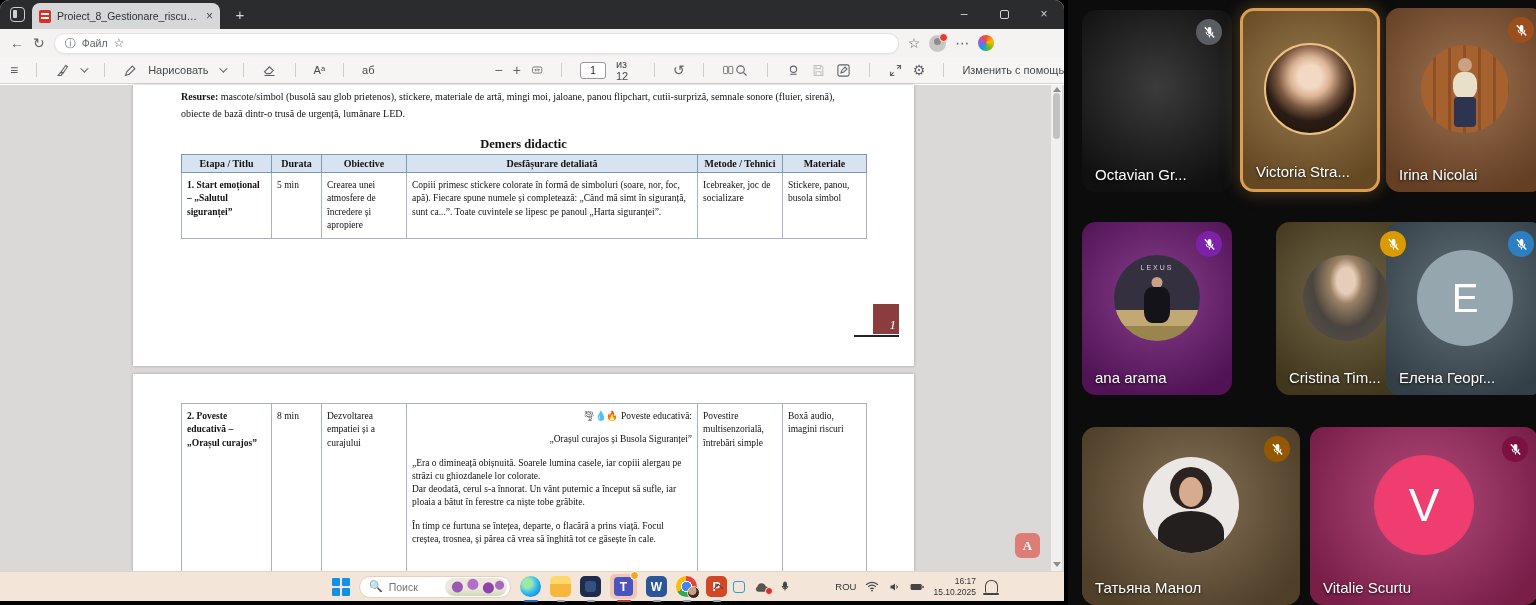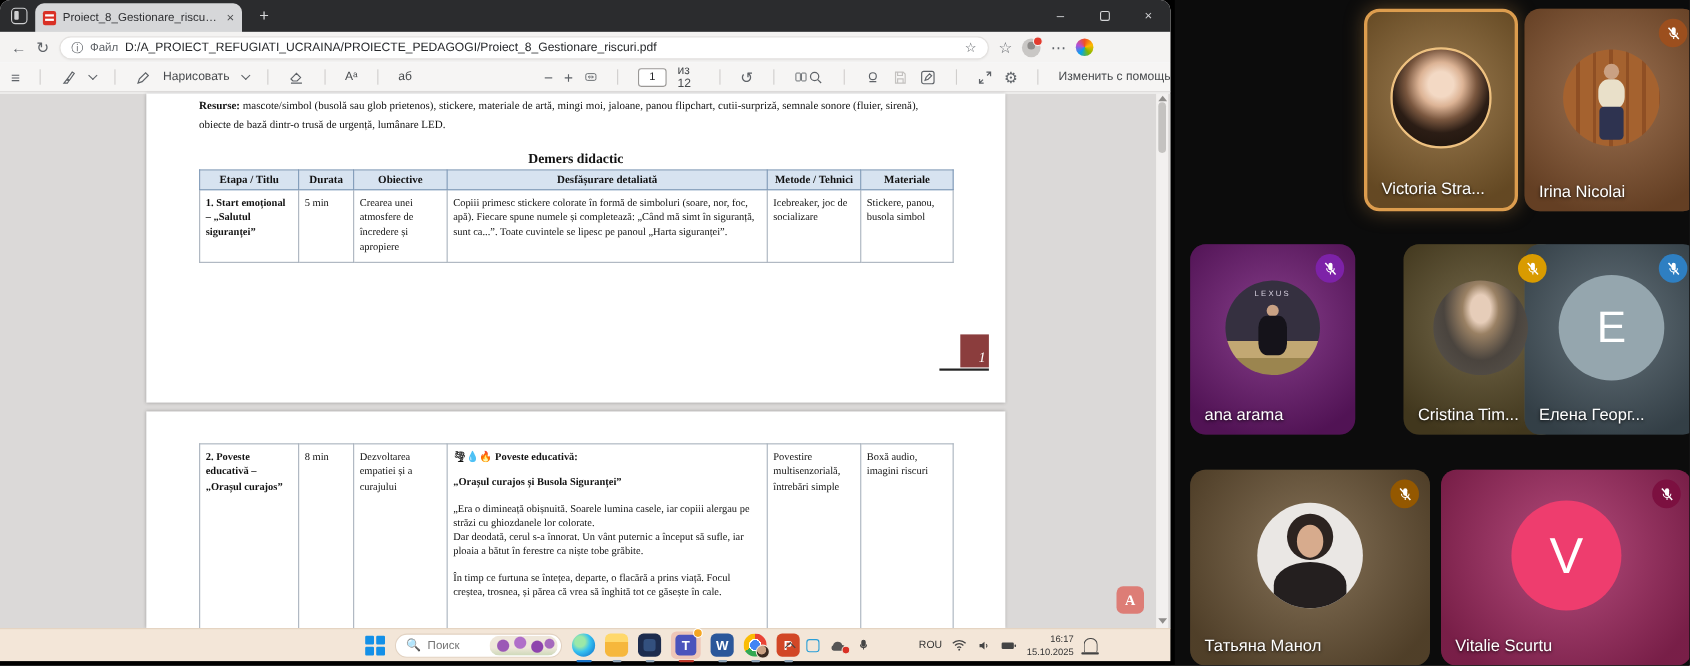--- a/index.html
+++ b/index.html
@@ -53,21 +53,21 @@
   .page { position:absolute; left:133px; width:781px; background:#fff; box-shadow:0 0 3px rgba(0,0,0,.25); }
   .page1 { top:0; height:281px; padding:4px 48px 0; }
   .page2 { top:289px; height:197px; padding:29px 48px 0; overflow:hidden; }
   .resurse { font-family:"Liberation Serif",serif; font-size:10px; line-height:1.65; color:#111; }
   .docheading { font-family:"Liberation Serif",serif; font-size:12.5px; font-weight:bold; text-align:center; margin-top:15px; color:#111; }
   table.doc { border-collapse:collapse; table-layout:fixed; width:100%; margin-top:2px; font-family:"Liberation Serif",serif; font-size:9.5px; color:#111; }
   table.doc th { background:#d7e3f0; border:1px solid #7d97b5; font-weight:bold; font-size:10px; padding:3px 4px; vertical-align:top; text-align:center; }
   table.doc td { border:1px solid #a9b2bd; padding:6px 5px; vertical-align:top; line-height:1.4; }
   table.doc td.b { font-weight:bold; }
   td p.sp { margin-top:10px; }
-  td p.bold { font-weight:bold; }
+  td p.bold { font-weight:normal;text-align:right; }
   .pagenum-box { position:absolute; right:15px; top:219px; width:26px; height:30px; background:#8b3d3d; color:#fff; font-family:"Liberation Serif",serif; font-style:italic; font-size:13px; display:flex; align-items:flex-end; justify-content:flex-end; padding:0 3px 1px 0; }
   .pagenum-line { position:absolute; right:15px; top:250px; width:45px; height:2px; background:#222; }
   .acro-fab { position:absolute; right:24px; top:448px; width:25px; height:25px; border-radius:6px; background:#dd7d76; color:#fff; font-family:"Liberation Serif",serif; font-weight:bold; font-size:13px; display:flex; align-items:center; justify-content:center; }
   .vscroll { position:absolute; right:2px; top:0; width:11px; height:100%; background:#f2f0ef; }
   .vthumb { position:absolute; left:2px; top:8px; width:7px; height:46px; border-radius:4px; background:#c4c2c0; }
   .sarrow { position:absolute; left:2px; width:0; height:0; border-left:4px solid transparent; border-right:4px solid transparent; }
   .sarrow.up { top:2px; border-bottom:5px solid #8f8d8b; }
   .sarrow.down { bottom:4px; border-top:5px solid #8f8d8b; }
 
   
@@ -188,21 +188,20 @@
           <span>×</span>
         </div>
       </div>
 
       <div class="navbar">
         <span class="navglyph">←</span>
         <span class="navglyph">↻</span>
         <div class="urlpill">
           <span class="info">ⓘ</span>
           <span class="scheme">Файл</span>
-          <span class="url">D:/A_PROIECT_REFUGIATI_UCRAINA/PROIECTE_PEDAGOGI/Proiect_8_Gestionare_riscuri.pdf</span>
           <span class="fav">☆</span>
         </div>
         <span class="navglyph">☆</span>
         <span class="nav-avatar"></span>
         <span class="navglyph">⋯</span>
         <span class="copilot"></span>
       </div>
 
       <div class="pdfbar">
         <div class="grp">
@@ -417,20 +416,28 @@
           <div>16:17</div>
           <div>15.10.2025</div>
         </div>
         <span class="bell"></span>
       </div>
     </div>
   </div>
 
   <div class="right-screen">
 
+    <div class="tile t-octavian" style="background: rgb(22, 22, 22);">
+      <span class="micbadge" style="background: rgb(90, 93, 97);">
+          <svg width="15" height="15" viewBox="0 0 24 24">
+            <use href="#micoff"></use>
+          </svg>
+        </span>
+      <span class="nametag">Octavian Gr...</span>
+    </div>
 
     <div class="tile t-victoria" style="background: rgb(138, 100, 48);">
       <span class="avatar av-victoria"></span>
       <span class="nametag">Victoria Stra...</span>
     </div>
 
     <div class="tile t-irina" style="background: rgb(138, 87, 49);">
       <span class="micbadge" style="background: rgb(156, 79, 30);">
           <svg width="15" height="15" viewBox="0 0 24 24">
             <use href="#micoff"></use>

